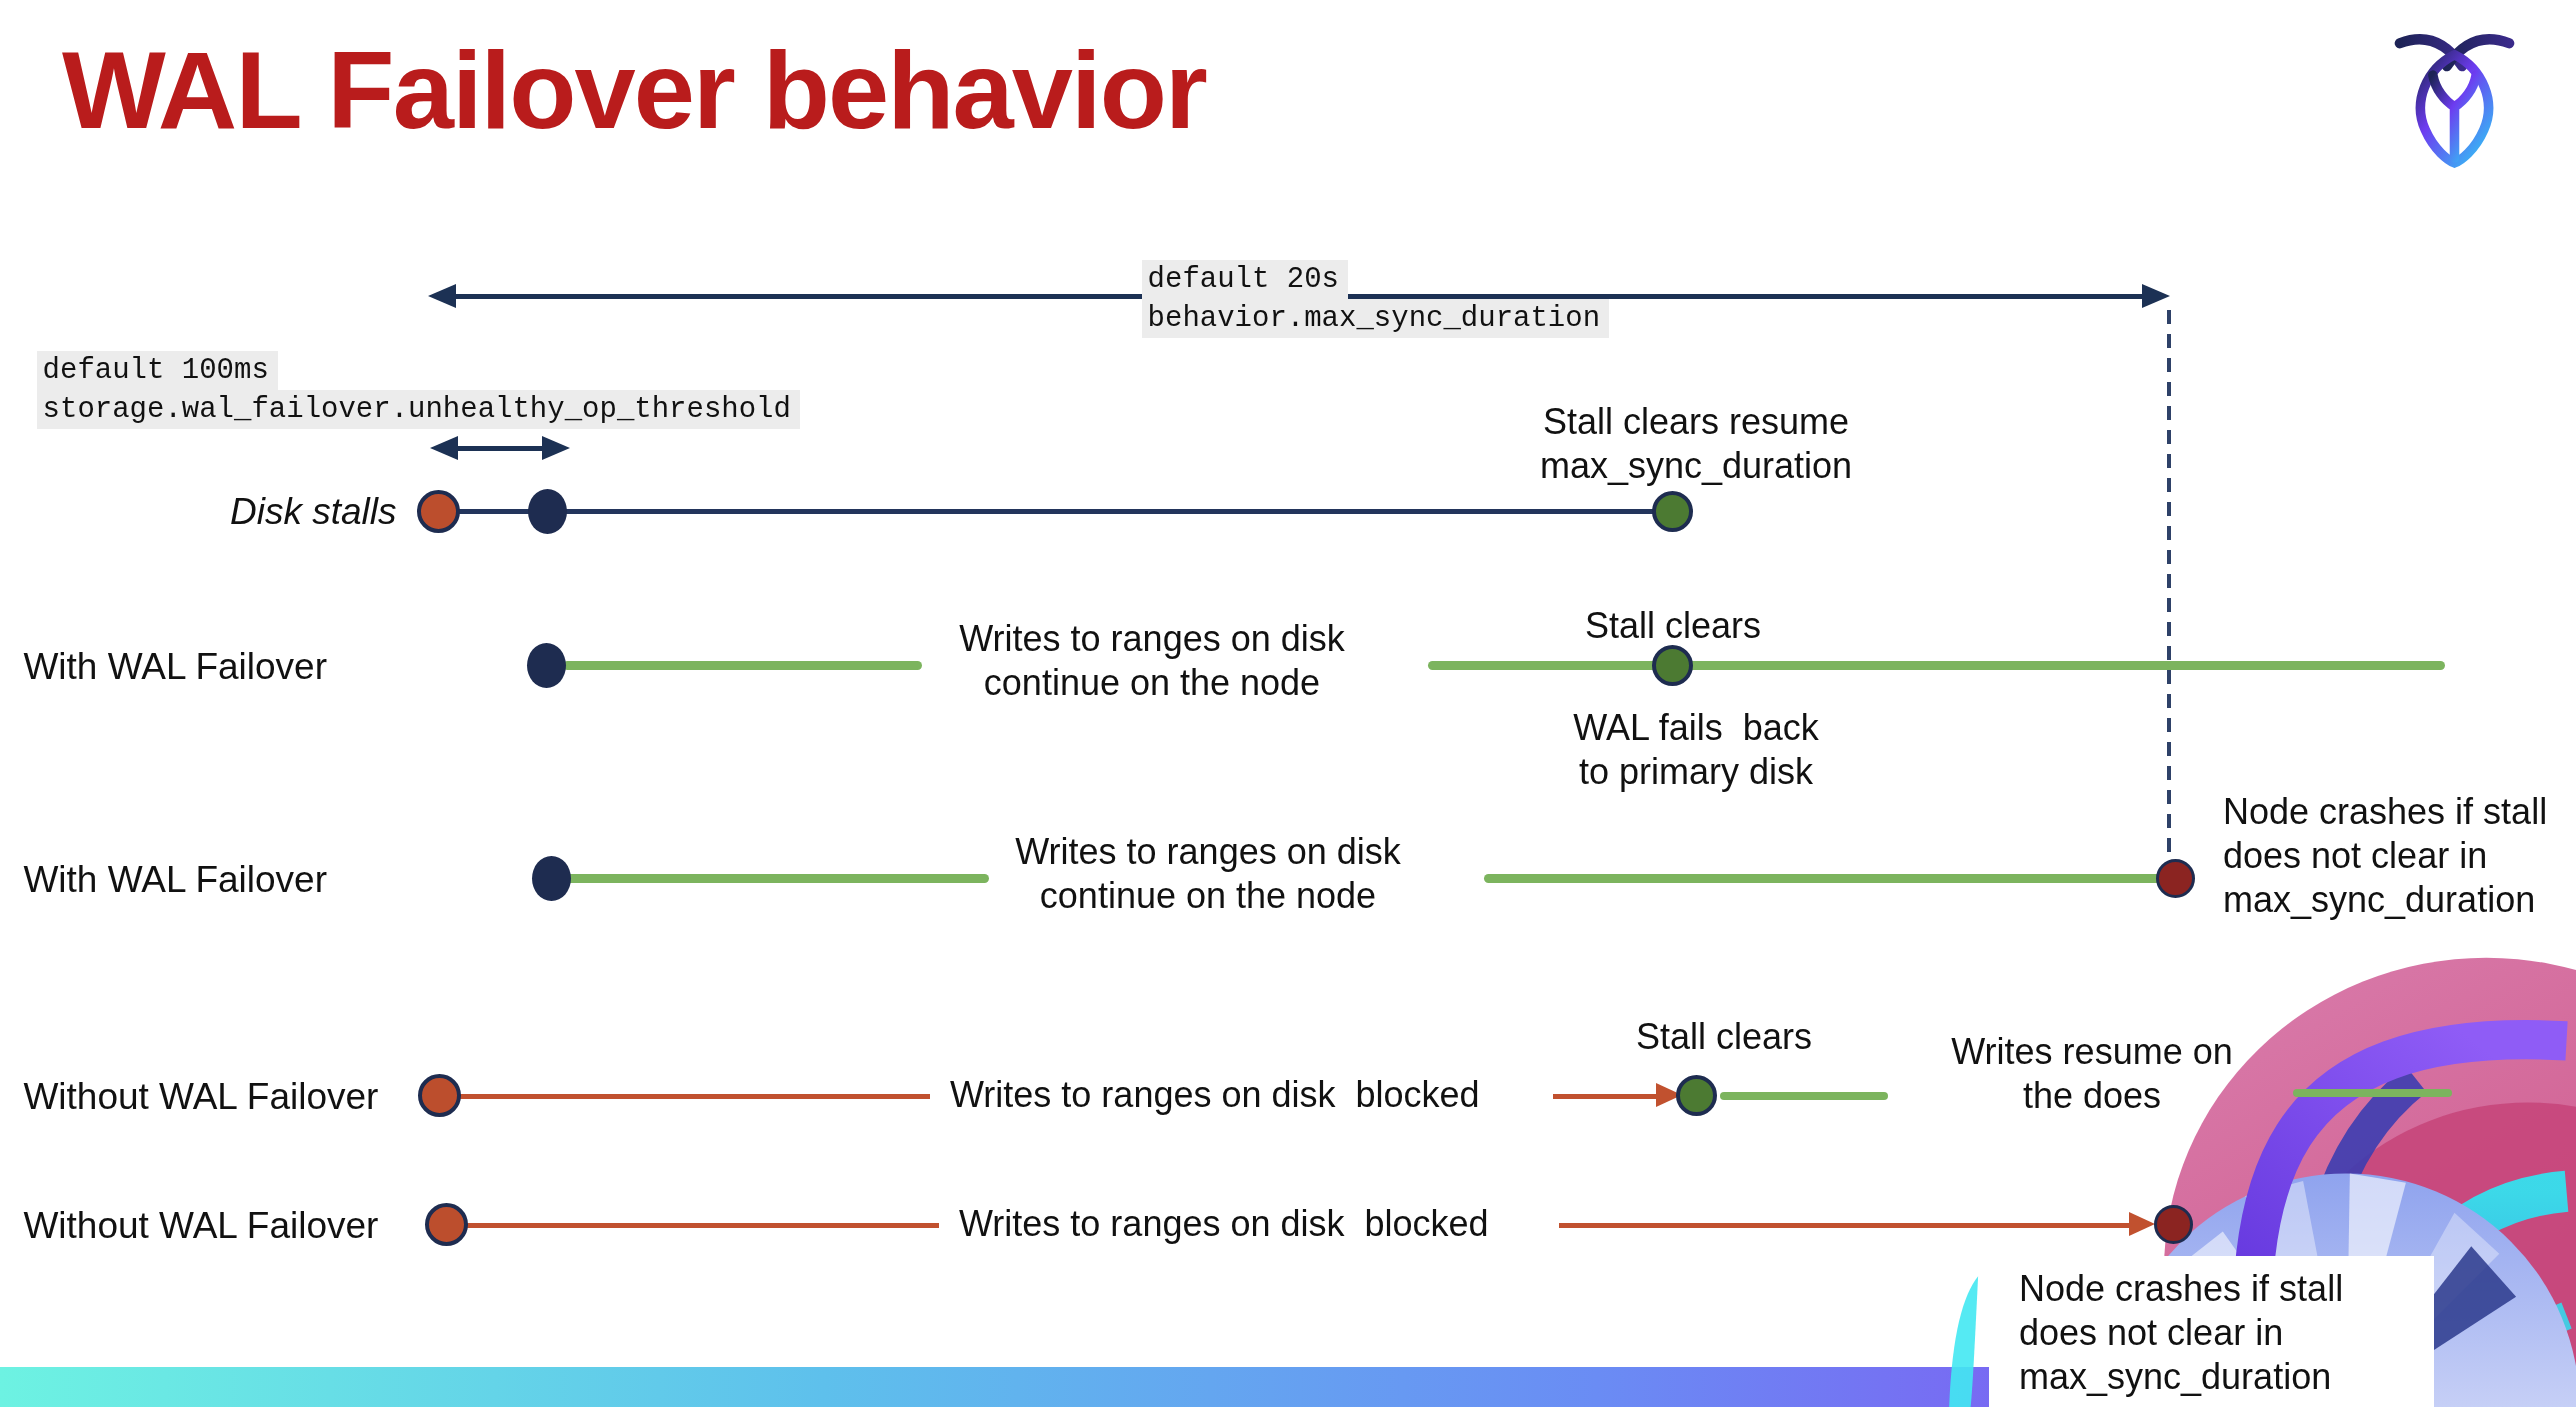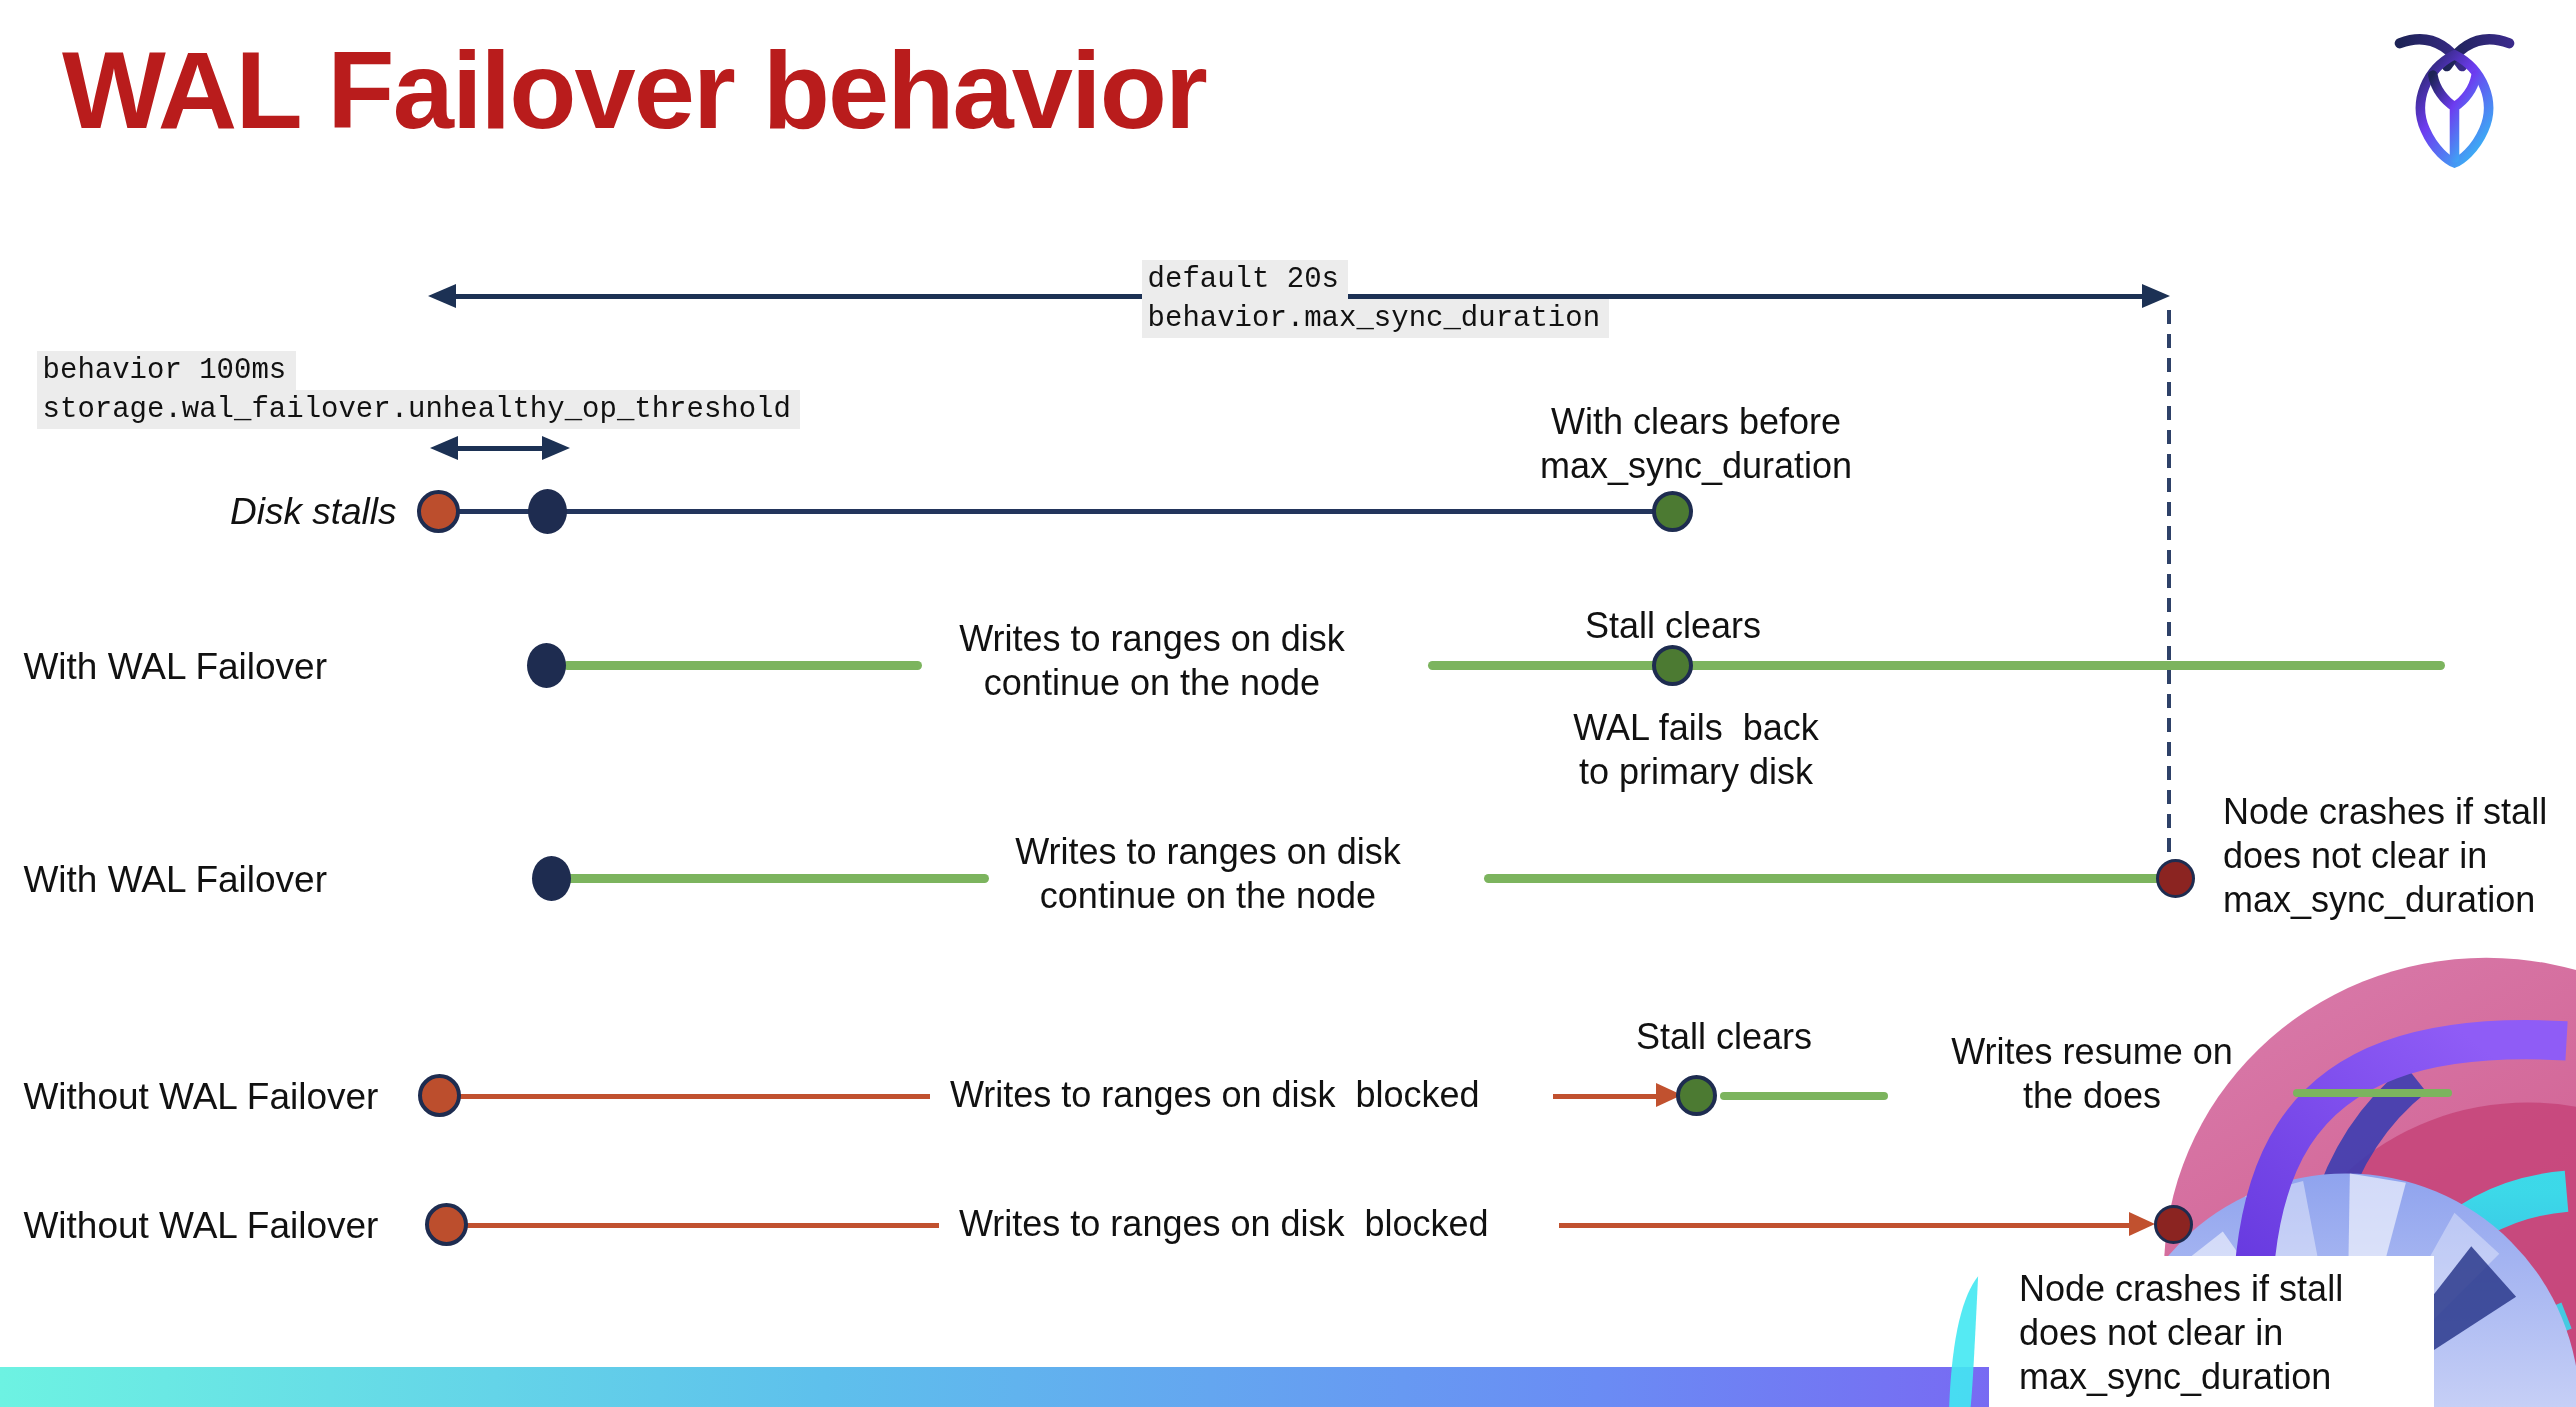--- a/index.html
+++ b/index.html
@@ -110,35 +110,35 @@
   <div class="abs hline navy-line" style="left:454px;top:294px;width:1692px;background:#1c3154;"></div>
   <div class="abs ah left" style="left:428px;top:284px;"></div>
   <div class="abs ah right" style="left:2142px;top:284px;"></div>
 
   <div class="abs mono-label" style="left:1142px;top:260px;">
     <span>default 20s</span>
     <span>behavior.max_sync_duration</span>
   </div>
 
   <div class="abs mono-label" style="left:37px;top:351px;">
-    <span>behavior 100ms</span>
+    <span>default 100ms</span>
     <span>storage.wal_failover.unhealthy_op_threshold</span>
   </div>
   <div class="abs hline navy-line" style="left:454px;top:446px;width:90px;background:#1c3154;"></div>
   <div class="abs ah left" style="left:430px;top:436px;"></div>
   <div class="abs ah right" style="left:542px;top:436px;"></div>
 
   <div class="abs dashed-v" style="left:2167px;top:310px;height:542px;"></div>
 
   <div class="abs row-label" style="left:230px;top:488px;font-style:italic;">Disk stalls</div>
   <div class="abs hline navy-line" style="left:438px;top:509px;width:1234px;"></div>
   <div class="abs dot red" style="left:417px;top:490px;"></div>
   <div class="abs dot navy" style="left:528px;top:489px;"></div>
   <div class="abs dot green" style="left:1652px;top:491px;"></div>
-  <div class="abs note center pre" style="left:1696px;top:400px;">With clears before
+  <div class="abs note center pre" style="left:1696px;top:400px;">Stall clears resume
 max_sync_duration</div>
 
   <div class="abs row-label" style="left:23.4px;top:643px;">With WAL Failover</div>
   <div class="abs dot navy" style="left:527px;top:643px;"></div>
   <div class="abs hline green-line" style="left:563px;top:661px;width:359px;"></div>
   <div class="abs note center pre" style="left:1152px;top:617px;">Writes to ranges on disk
 continue on the node</div>
   <div class="abs hline green-line" style="left:1428px;top:661px;width:1017px;"></div>
   <div class="abs dot green" style="left:1652px;top:645px;"></div>
   <div class="abs note center" style="left:1673px;top:604px;">Stall clears</div>

